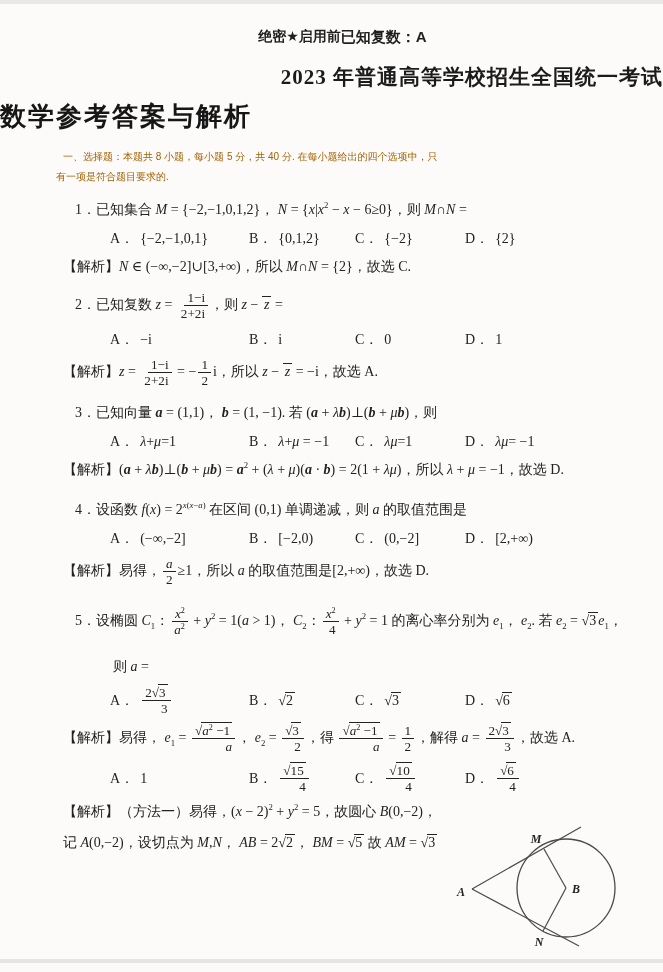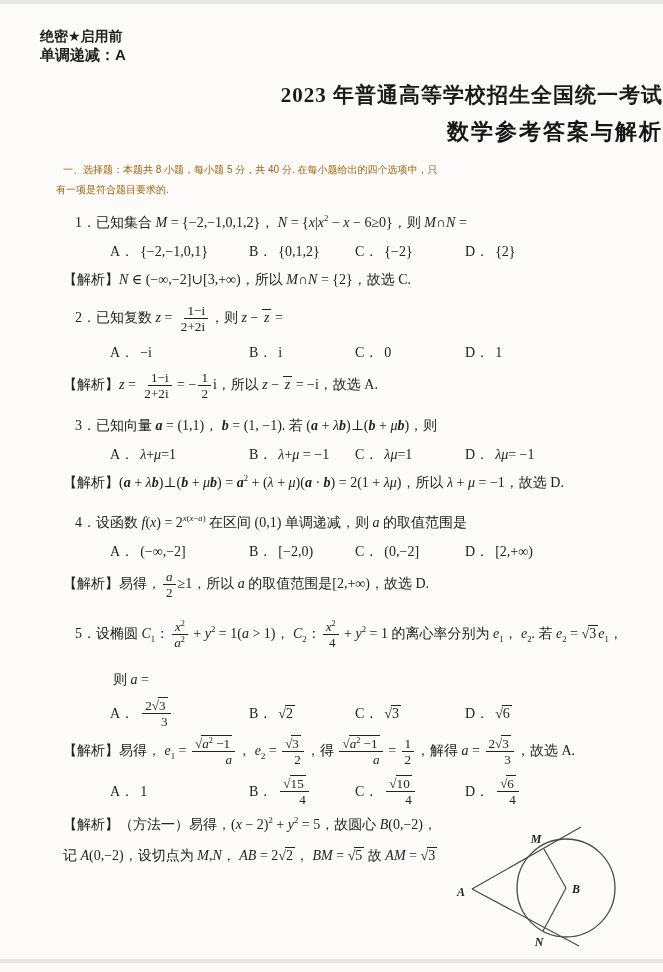--- a/index.html
+++ b/index.html
@@ -10,27 +10,27 @@
     color:#222;
   }
   .band-top{position:absolute;top:0;left:0;width:663px;height:4px;background:#e9e8e6;}
   .band-bottom{position:absolute;top:959px;left:0;width:663px;height:4px;background:#e6e5e2;}
   .page{
     position:absolute;top:4px;left:0;width:663px;height:955px;
     background:#fcfbf9;
   }
   
   .hdr{display:flex;justify-content:center;align-items:flex-start;
-       padding:24px 64px 0 40px;
+       padding:24px 64px 0 84px;
        font-family:"Liberation Sans","DejaVu Sans",sans-serif;
-       font-weight:bold;font-size:14px;color:#1f1f1f;flex-direction:column;}
+       font-weight:bold;font-size:14px;color:#1f1f1f;}
   .hdr .right{margin-right:-2px;font-size:15px;}
   h1.title{margin:16px 0 0;text-align:right;font-size:21px;font-weight:700;
            letter-spacing:1px;color:#1b1b1b;}
-  h2.subtitle{margin:8px 0 0;text-align:right;font-size:22px;font-weight:900;
+  h2.subtitle{margin:8px 0 0;text-align:left;font-size:26px;font-weight:900;
            font-family:"Liberation Sans","DejaVu Sans",sans-serif;
            letter-spacing:2px;color:#161616;}
   .section{font-family:"Liberation Sans","DejaVu Sans",sans-serif;font-weight:normal;
            font-size:10px;color:#a16207;white-space:nowrap;}
   .section.l1{margin:16px 0 0;padding-left:63px;}
   .section.l2{margin:6px 0 0;padding-left:56px;}
   
   #questions{padding:2px 8px 0 63px;font-size:14px;line-height:1.5;}
   .line{white-space:nowrap;}
   .stem{margin-top:13px;padding-left:12px;}
@@ -66,21 +66,21 @@
 </head>
 <body>
 
 <div class="band-top"></div>
 <div class="band-bottom"></div>
 
 <div class="page">
 
   <div class="hdr">
     <span class="left">绝密★启用前</span>
-    <span class="right">单调递减：A</span>
+    <span class="right">已知复数：A</span>
   </div>
 
   <h1 class="title">2023 年普通高等学校招生全国统一考试</h1>
   <h2 class="subtitle">数学参考答案与解析</h2>
 
   <p class="section l1">一、选择题：本题共 8 小题，每小题 5 分，共 40 分. 在每小题给出的四个选项中，只</p>
   <p class="section l2">有一项是符合题目要求的.</p>
 
   <div id="questions">
       <div class="q q1">

